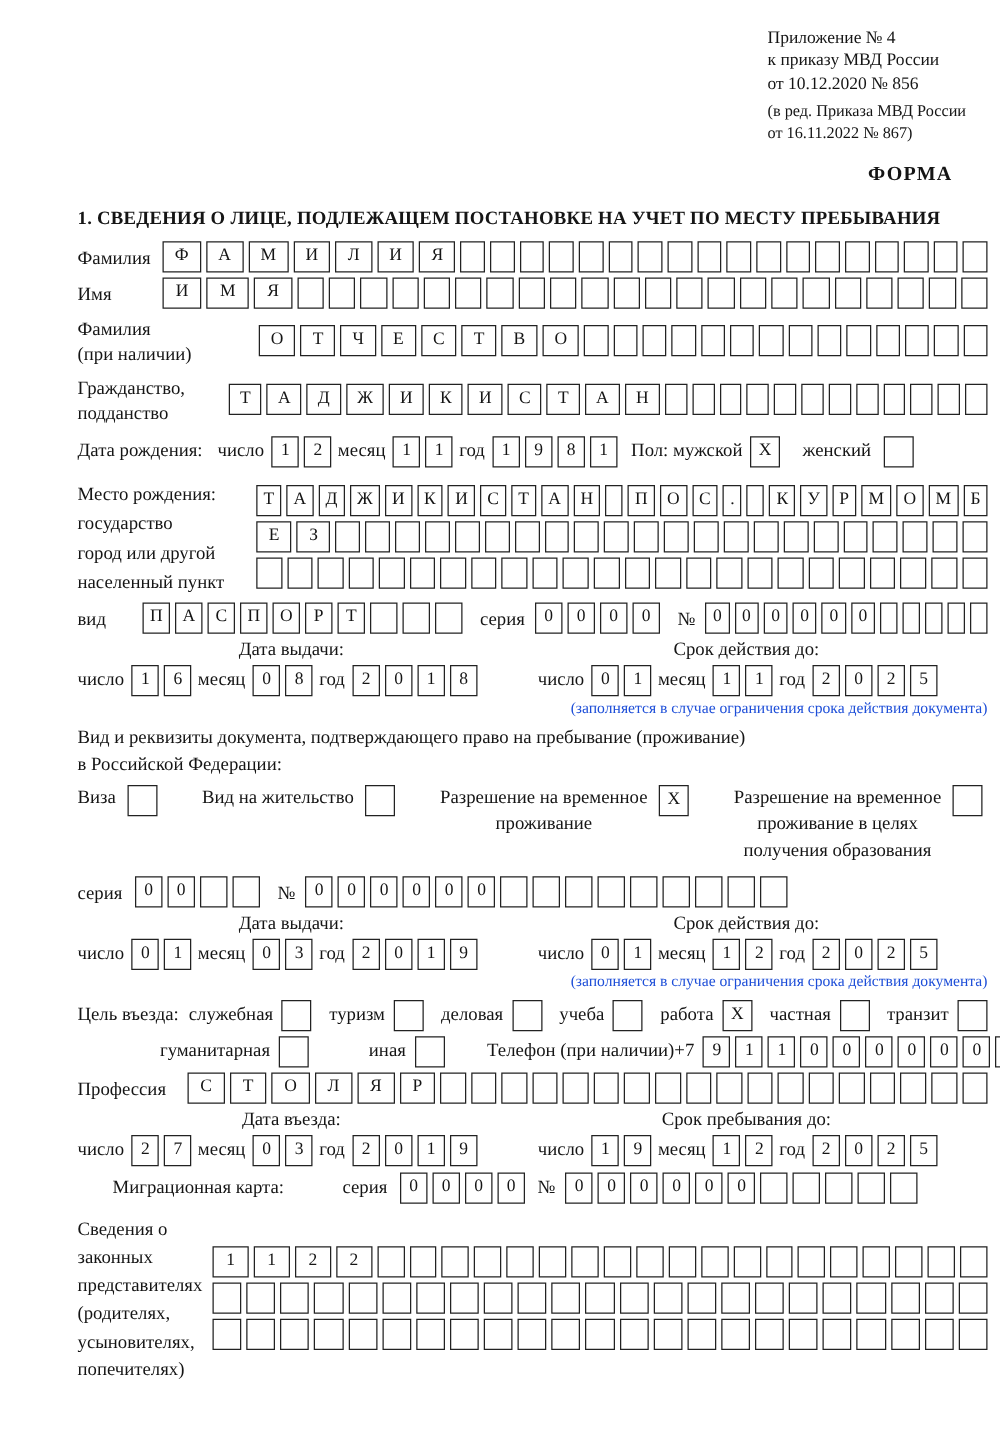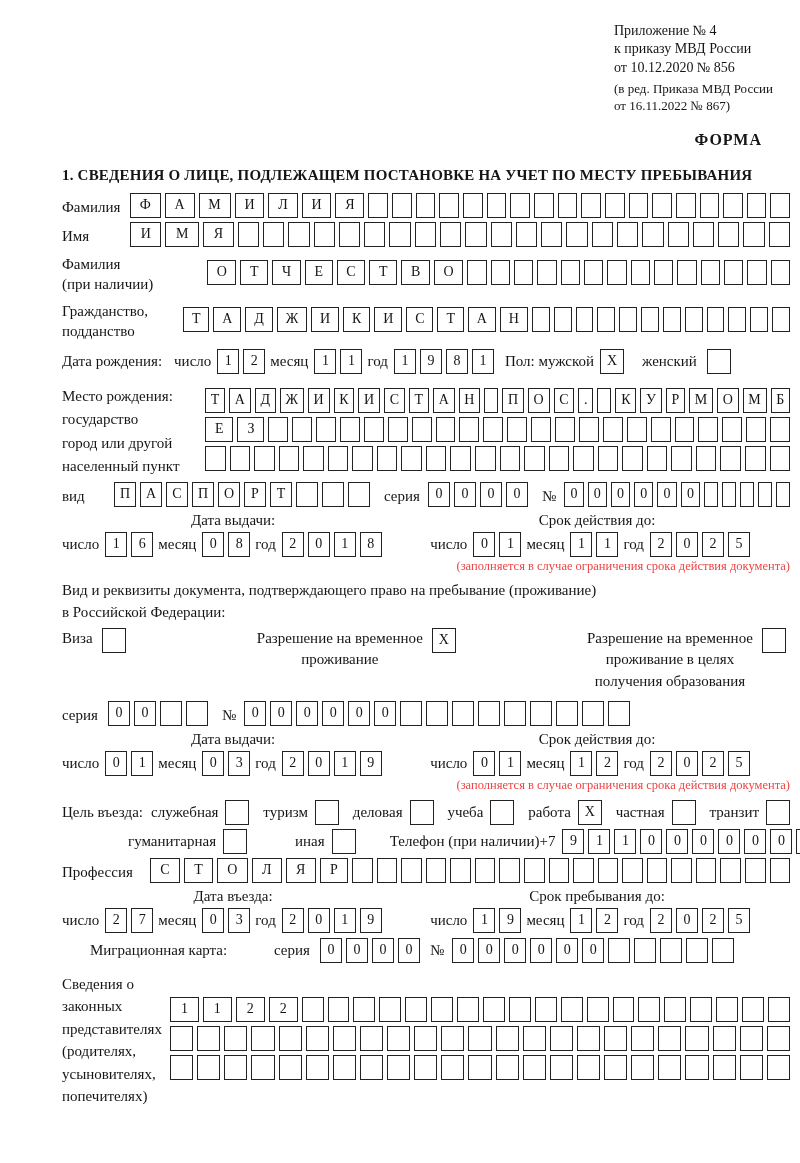--- a/index.html
+++ b/index.html
@@ -46,21 +46,21 @@
   .cellrow { display: flex; gap: 4px; }
   .cellrow .cell { flex: 1 1 auto; }
 
   .dgroup { display: inline-flex; align-items: center; gap: 5px; }
   .dgroup .dlab { margin-right: 1px; white-space: nowrap; }
 
   .cols { display: flex; margin-top: 3px; }
   .colL { width: 47%; } .colR { width: 53%; padding-left: 26px; }
   .heads { margin-top: 5px; }
   .heads .colL, .heads .colR { text-align: center; padding-left: 0; }
-  .note { text-align: right; font-size: 12.5px; margin-top: 2px; color: #ef4444; }
+  .note { text-align: right; font-size: 12.5px; margin-top: 2px; color: #1d4ed8; }
 
   .intro { margin-top: 6px; line-height: 1.45; }
   .stayopts { display: flex; justify-content: space-between; align-items: flex-start; margin-top: 4px; padding-right: 4px; }
   .stayopts .opt { display: inline-flex; align-items: flex-start; gap: 9px; }
   .optlab { text-align: center; line-height: 1.45; }
 
   .purpose { display: flex; align-items: center; margin-top: 7px; }
   .purpose .lead { margin-right: 8px; white-space: nowrap; }
   .purpose .optwrap { flex: 1; display: flex; justify-content: space-between; align-items: center; }
   .purpose .opt, .phonerow .opt { display: inline-flex; align-items: center; gap: 7px; }
@@ -413,20 +413,24 @@
     <div>Вид и реквизиты документа, подтверждающего право на пребывание (проживание)</div>
     <div>в Российской Федерации:</div>
   </div>
 
   <div class="stayopts">
       <span class="opt">
         <span class="optlab">Виза</span>
         <span class="cbox"></span>
       </span>
       <span class="opt">
+        <span class="optlab">Вид на жительство</span>
+        <span class="cbox"></span>
+      </span>
+      <span class="opt">
         <span class="optlab">Разрешение на временное<br>проживание</span>
         <span class="cbox filled">X</span>
       </span>
       <span class="opt">
         <span class="optlab">Разрешение на временное<br>проживание в целях<br>получения образования</span>
         <span class="cbox"></span>
       </span>
     </div>
 
   <div class="fieldrow" style="margin-top:8px">

